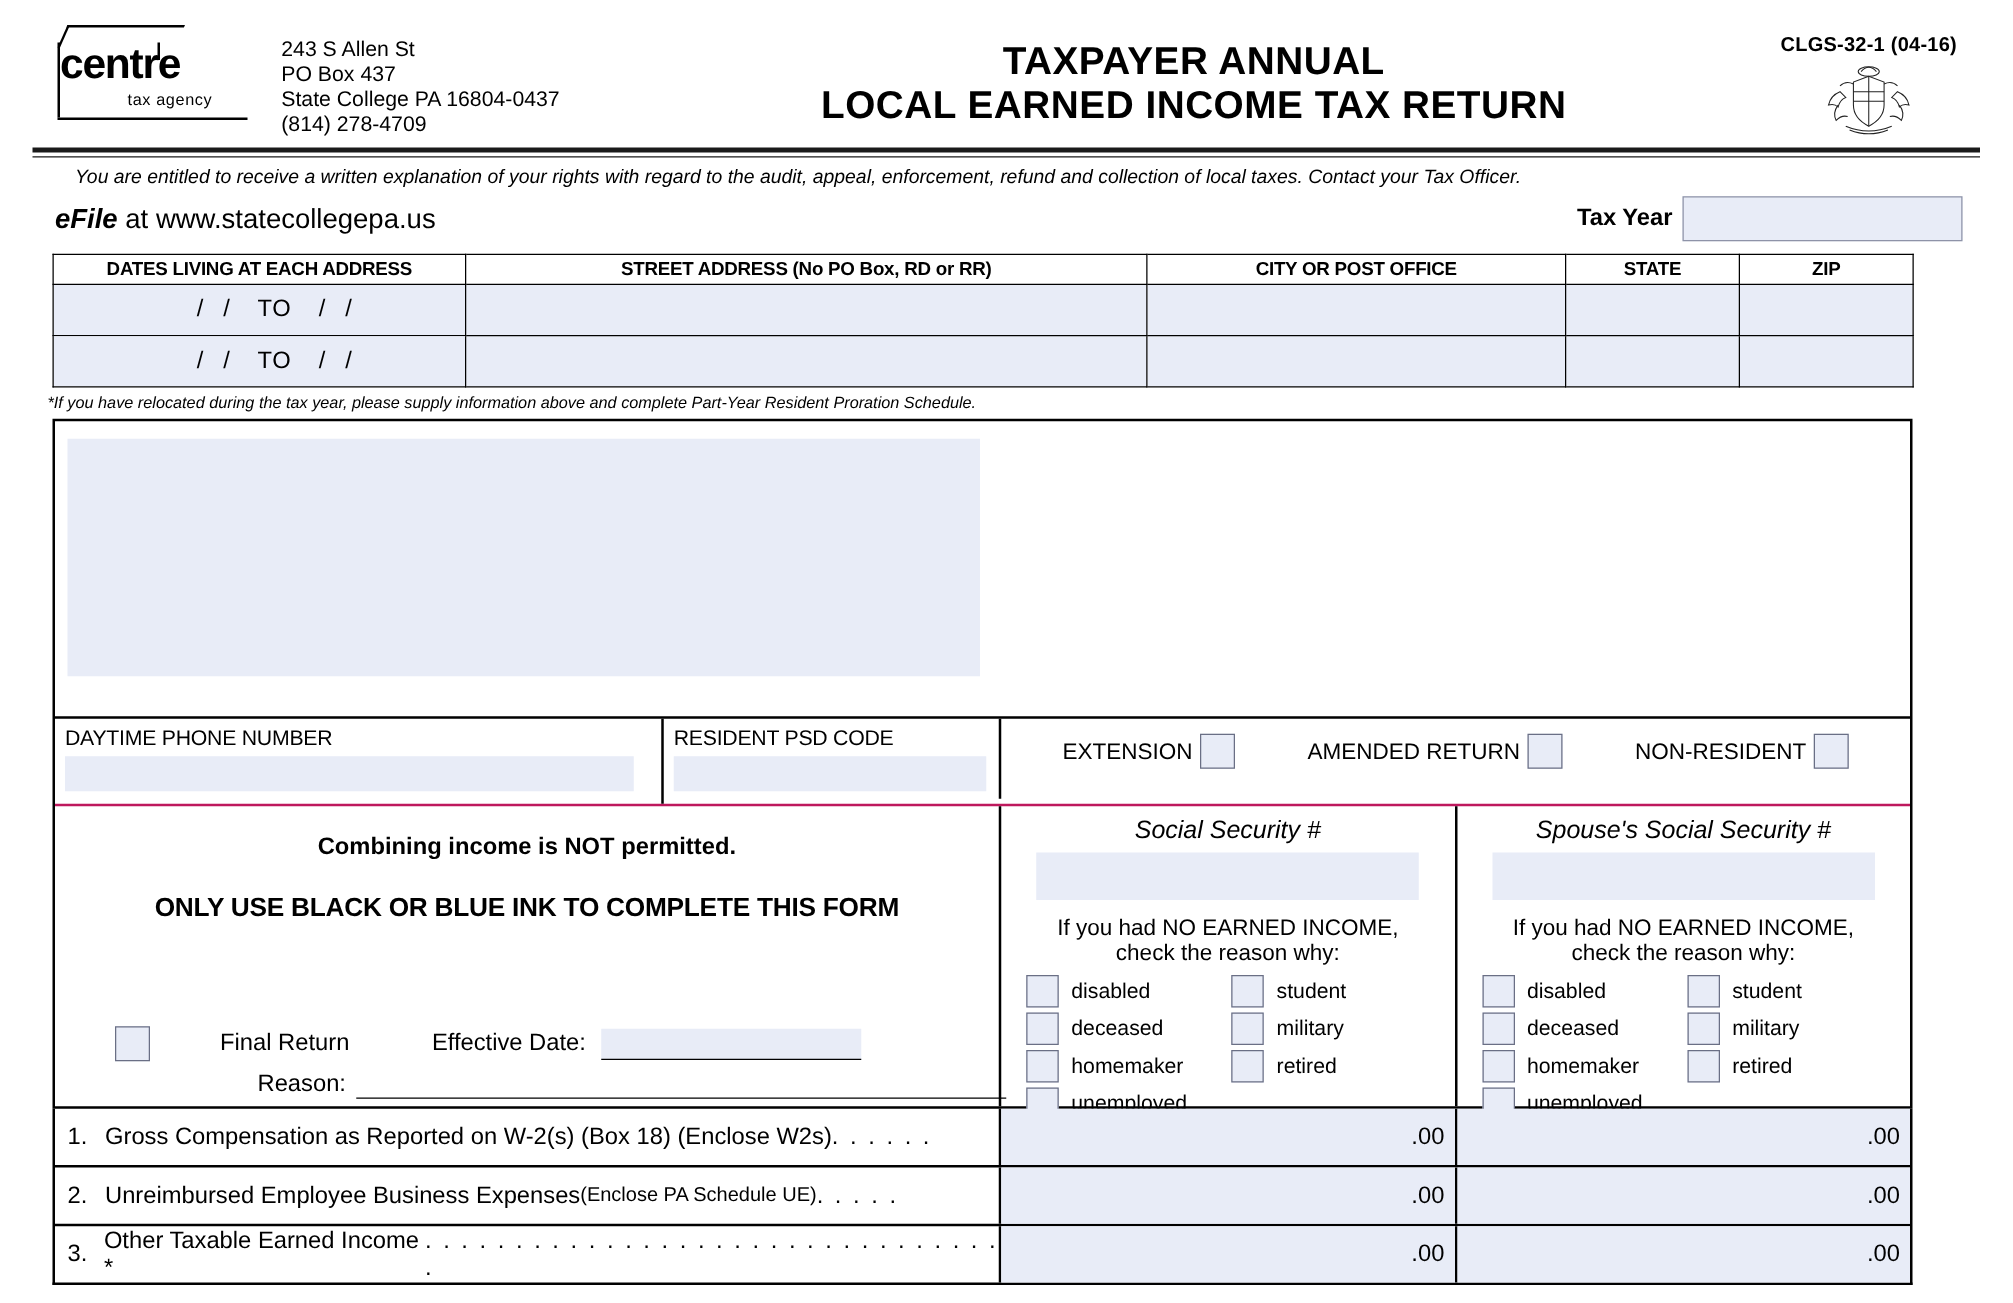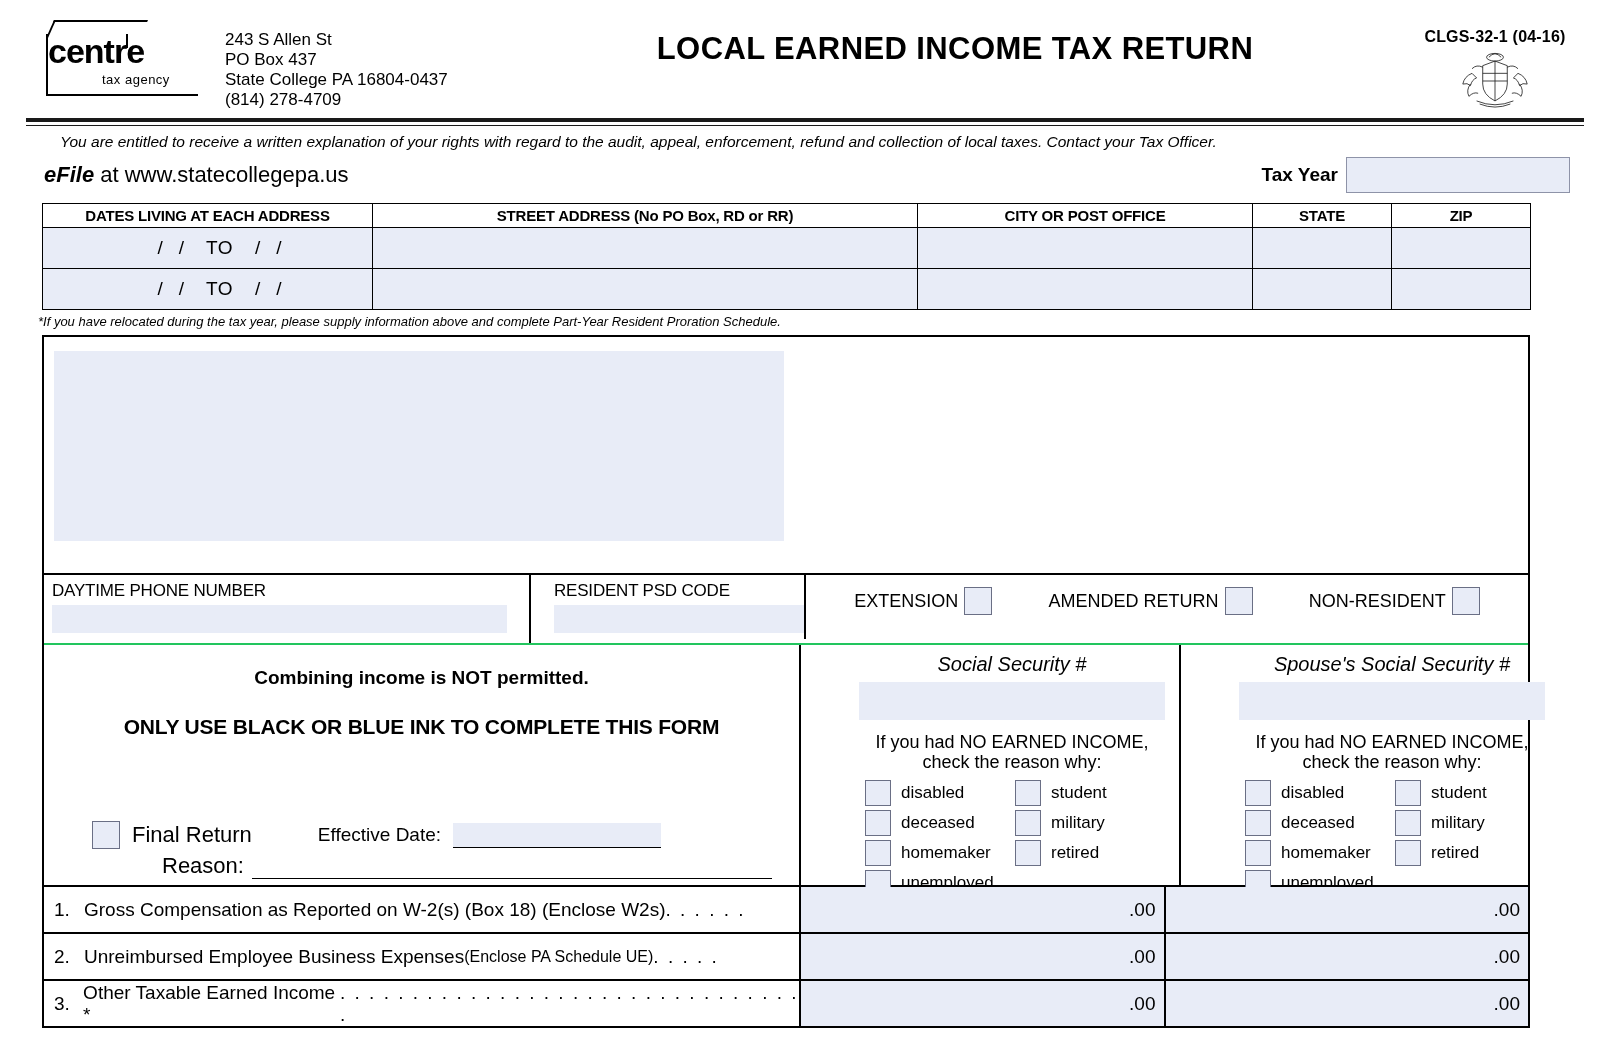--- a/index.html
+++ b/index.html
@@ -158,21 +158,21 @@
   .cell-phone{
     flex:0 0 487px;
     border-right:2px solid #000;
     padding:6px 0 0 8px;
     box-sizing:border-box;
     height:68px;
   }
   .cell-psd{
     flex:0 0 270px;
     border-right:2px solid #000;
-    padding:6px 0 0 23px;
+    padding:6px 0 0 8px;
     box-sizing:border-box;
     height:64px;
   }
   .cell-checks{
     flex:1 1 auto;
     display:flex;
     align-items:center;
     justify-content:space-around;
     height:52px;
     padding:0 20px;
@@ -186,37 +186,36 @@
     vertical-align:middle;
   }
   .chk-sm{
     width:24px;height:24px;border:1px solid #6a6f85;background:#e8ecf7;display:inline-block;
     vertical-align:middle;
   }
   .checkitem{font-size:18px;display:flex;align-items:center;gap:6px;}
   
   .row-mid{
     display:flex;
-    border-top:2px solid #22c55e;
-    gap:44px;
+    border-top:2px solid #be185d;
   }
   .mid-left{
     flex:0 0 757px;
     border-right:2px solid #000;
     box-sizing:border-box;
     padding:16px 10px 10px 10px;
     height:240px;
     position:relative;
   }
   .mid-l1{text-align:center;font-size:19px;font-weight:bold;margin-top:6px;}
   .mid-l2{text-align:center;font-size:21px;font-weight:bold;margin-top:26px;letter-spacing:-0.2px;}
   .final-row{
     position:absolute;left:48px;bottom:36px;display:flex;align-items:center;gap:12px;
   }
-  .final-lbl{font-size:22px;}
+  .final-lbl{font-size:19px;margin-left:44px;}
   .eff-lbl{font-size:19px;margin-left:54px;}
   .eff-fill{width:208px;height:24px;background:#e8ecf7;border-bottom:1.5px solid #000;}
   .reason-row{
     position:absolute;left:118px;bottom:6px;display:flex;align-items:flex-end;gap:8px;
   }
   .reason-line{width:520px;border-bottom:1.5px solid #000;height:22px;}
   .ssn-col{
     flex:1 1 0;
     box-sizing:border-box;
     padding:8px 14px 6px 14px;
@@ -289,20 +288,21 @@
     </div>
 
     <div class="addr">
       <div>243 S Allen St</div>
       <div>PO Box 437</div>
       <div>State College PA 16804-0437</div>
       <div>(814) 278-4709</div>
     </div>
 
     <div class="title-block">
+      <div class="title-1">TAXPAYER ANNUAL</div>
       <div class="title-2">LOCAL EARNED INCOME TAX RETURN</div>
     </div>
 
     <div class="formno-block">
       <div class="formno">CLGS-32-1 (04-16)</div>
       <div class="seal">
         <svg viewBox="0 0 120 80" width="92" height="62" aria-hidden="true">
           <g fill="none" stroke="#222" stroke-width="1.1">
             <path d="M60 14 L44 20 L44 44 Q44 58 60 66 Q76 58 76 44 L76 20 Z"></path>
             <path d="M60 14 L60 66"></path>

